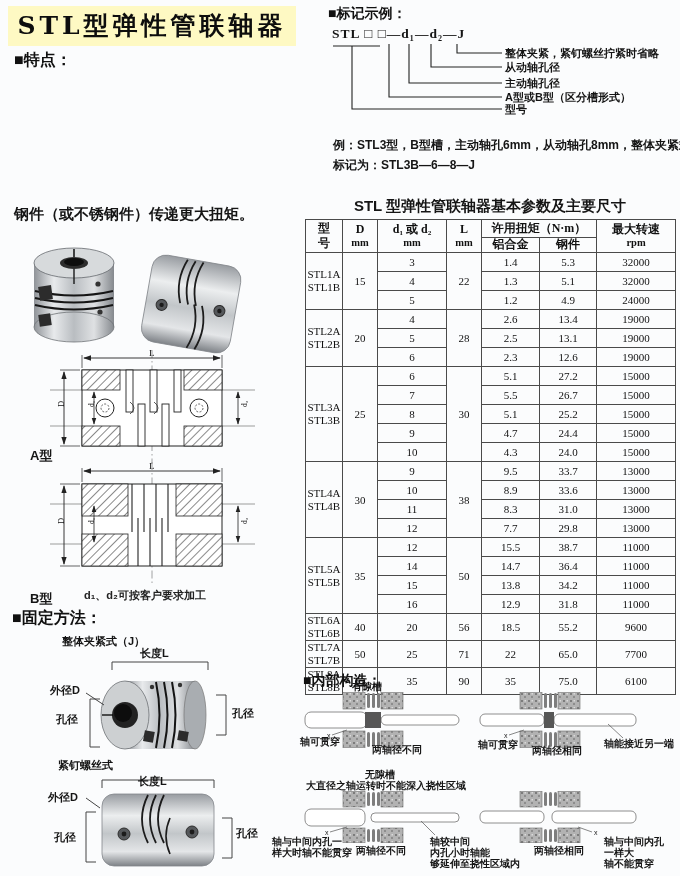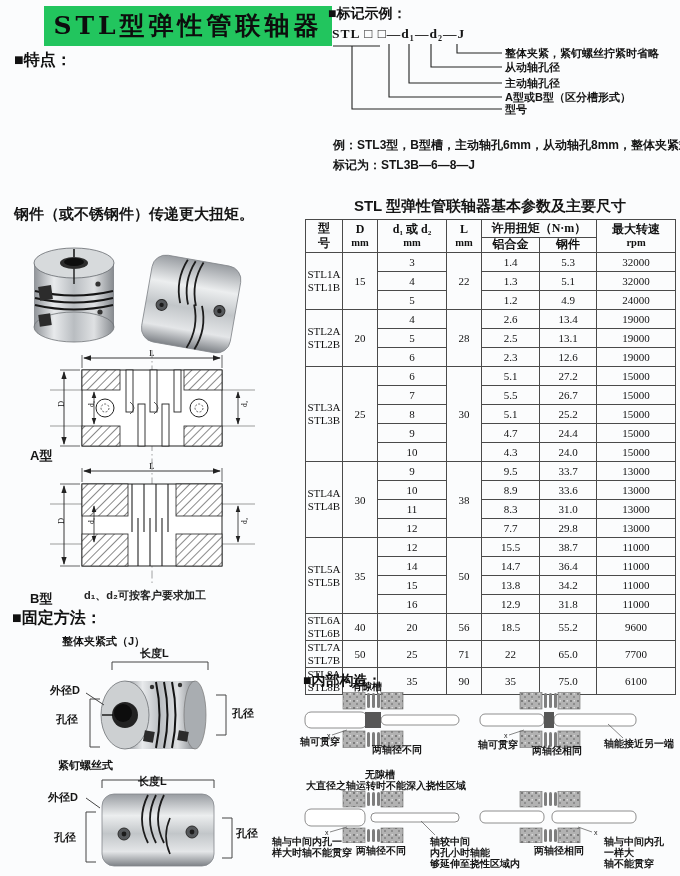--- a/index.html
+++ b/index.html
@@ -1,22 +1,22 @@
 <!DOCTYPE html>
 <html><head>
 <meta charset="utf-8">
 <style>
   html,body{margin:0;padding:0;background:#e9ecef;}
   .page{position:relative;width:680px;height:876px;background:#fbfcfd;overflow:hidden;
         font-family:"Liberation Sans",sans-serif;color:#151515;}
   .abs{position:absolute;}
   
-  .title-bar{left:8px;top:6px;width:288px;height:40px;background:#22c55e;
+  .title-bar{left:8px;top:6px;width:288px;height:40px;background:#fef9c3;
              font-family:"DejaVu Serif",serif;font-weight:bold;font-size:25px;line-height:40px;
-             text-align:center;letter-spacing:4px;color:#0d0d0d;margin-left:36px;}
+             text-align:center;letter-spacing:4px;color:#0d0d0d;}
   .sec-head{font-weight:bold;font-size:16px;color:#111;}
   .sec-head.small{font-size:14px;}
   
   .features{left:14px;top:70px;width:290px;list-style:none;margin:0;padding:0;}
   .features li{font-size:11.5px;font-weight:600;line-height:16.5px;white-space:nowrap;}
   .features li::before{content:"●";font-size:9px;margin-right:5px;vertical-align:1px;}
   .steel-note{left:14px;top:205px;font-size:15px;font-weight:bold;white-space:nowrap;}
   
   .mark-code{font-family:"Liberation Serif",serif;font-weight:bold;font-size:13.5px;letter-spacing:1px;}
   .mark-label{font-size:11px;font-weight:bold;white-space:nowrap;}

